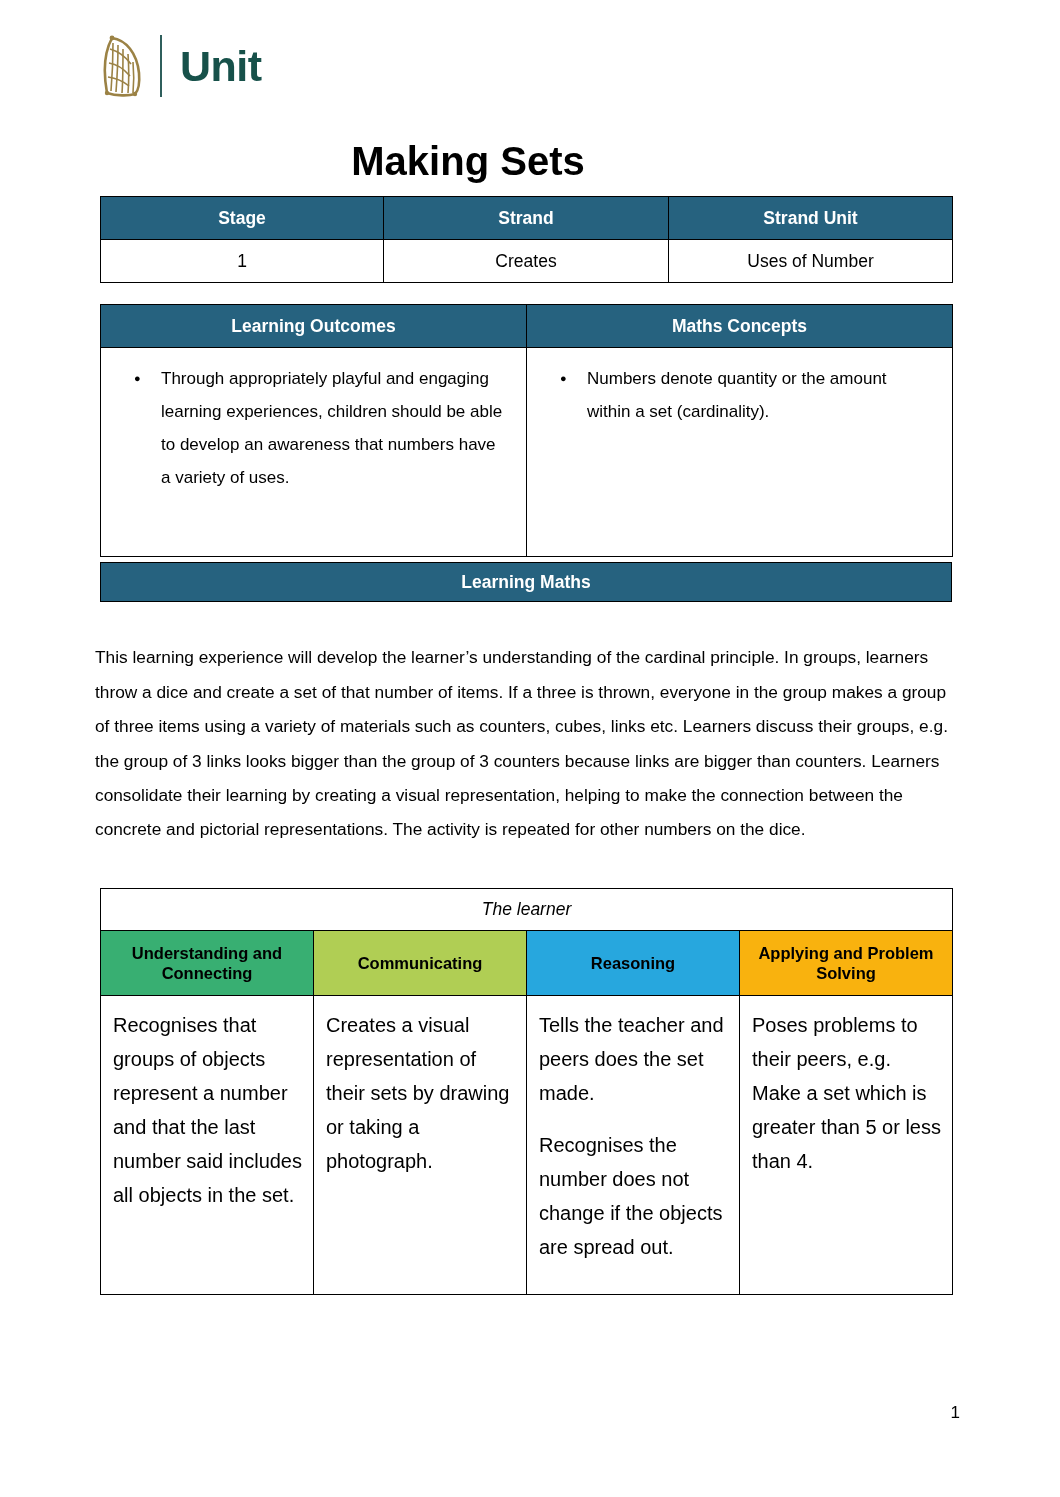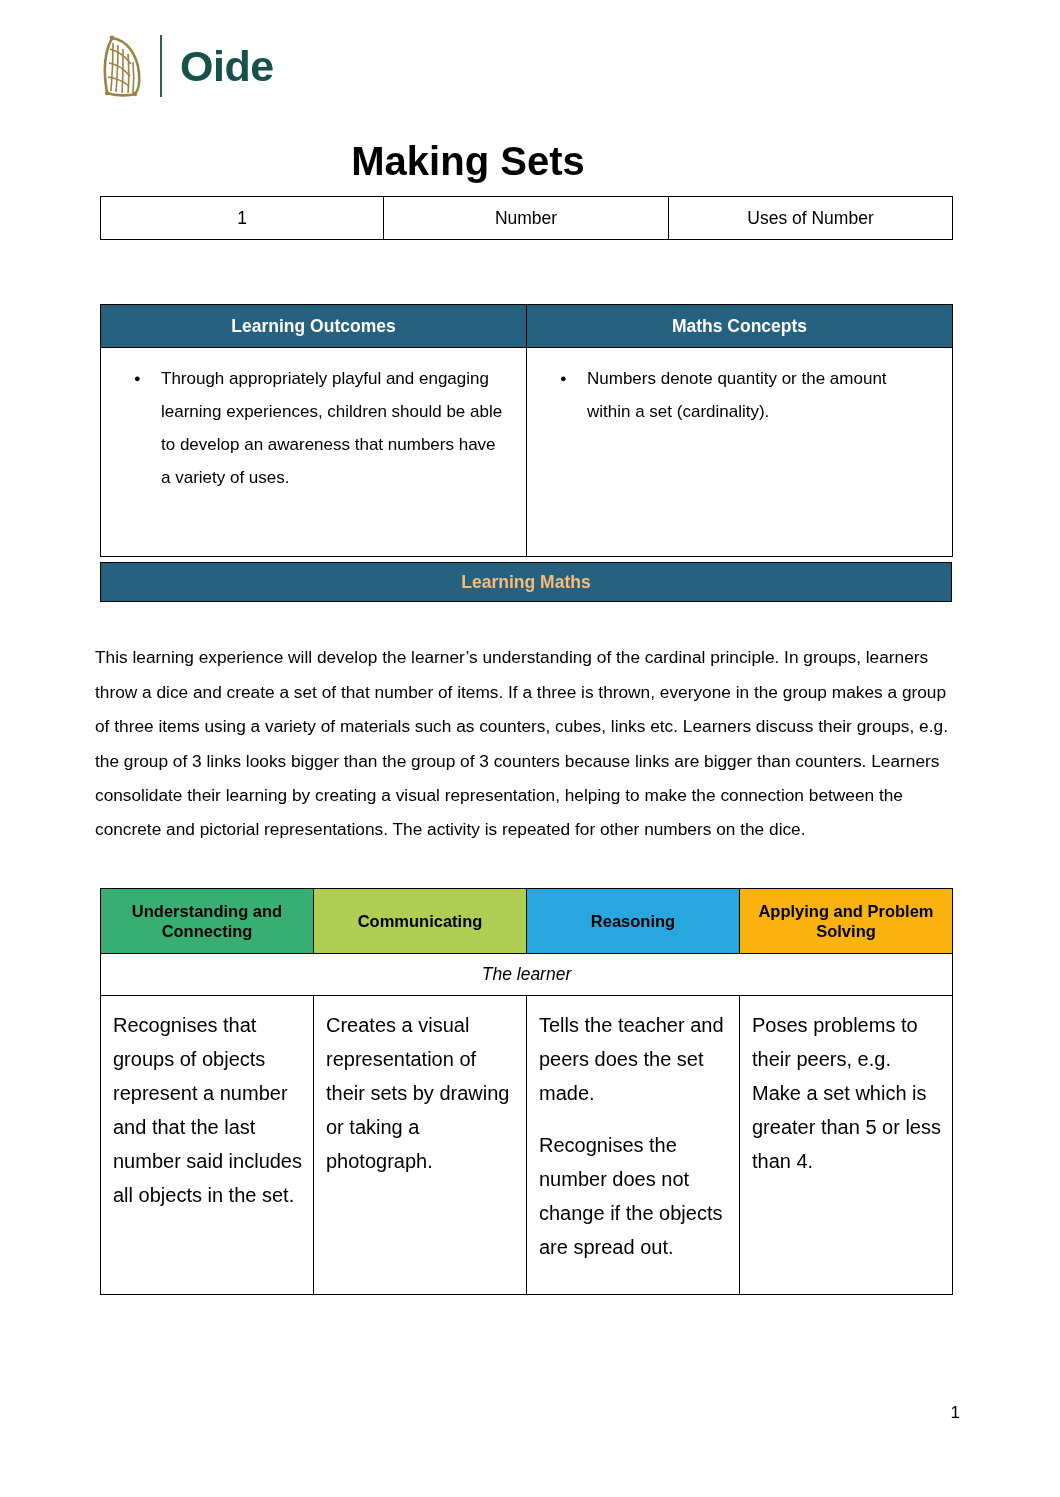--- a/index.html
+++ b/index.html
@@ -127,21 +127,21 @@
   
   .banner {
     position: absolute;
     left: 100px;
     top: 562px;
     width: 852px;
     height: 40px;
     box-sizing: border-box;
     background: #26627f;
     border: 1.6px solid #000000;
-    color: #fdba74;
+    color: #ffffff;
     font-weight: bold;
     font-size: 17.5px;
     display: flex;
     align-items: center;
     justify-content: center;
   }
 
   
   .body-paragraph {
     position: absolute;
@@ -212,35 +212,40 @@
           <path d="M8 44 C15 45 23 48 29 53"></path>
         </g>
         <g fill="#9b8245">
           <circle cx="12" cy="5" r="2.4"></circle>
           <circle cx="7" cy="60" r="2.2"></circle>
           <circle cx="35" cy="61" r="2.2"></circle>
         </g>
       </svg>
     </span>
     <span class="logo-divider"></span>
-    <span class="logo-word">Oide</span>
+    <span class="logo-word">Unit</span>
   </div>
 
   <h1 class="doc-title">Making Sets</h1>
 
   <table class="doc-table" id="table-stage">
     <colgroup>
       <col style="width:283px">
         <col style="width:285px">
         <col style="width:284px">
     </colgroup>
     <tbody>
       <tr>
+        <th class="th-teal">Stage</th>
+        <th class="th-teal">Strand</th>
+        <th class="th-teal">Strand Unit</th>
+      </tr>
+      <tr>
         <td class="val">1</td>
-        <td class="val">Number</td>
+        <td class="val">Creates</td>
         <td class="val">Uses of Number</td>
       </tr>
     </tbody>
   </table>
 
   <table class="doc-table" id="table-outcomes">
     <colgroup>
       <col style="width:426px">
         <col style="width:426px">
     </colgroup>
@@ -272,29 +277,29 @@
 
   <table class="doc-table" id="table-skills">
     <colgroup>
       <col style="width:213px">
         <col style="width:213px">
         <col style="width:213px">
         <col style="width:213px">
     </colgroup>
     <tbody>
       <tr>
+        <td class="learner" colspan="4">The learner</td>
+      </tr>
+      <tr>
         <th class="cat" style="background:#38af72">Understanding and Connecting</th>
         <th class="cat" style="background:#b0ce54">Communicating</th>
         <th class="cat" style="background:#27a7de">Reasoning</th>
         <th class="cat" style="background:#f9b20e">Applying and Problem Solving</th>
       </tr>
       <tr>
-        <td class="learner" colspan="4">The learner</td>
-      </tr>
-      <tr>
         <td class="skill">
           <p>Recognises that groups of objects represent a number and that the last number said includes all objects in the set.</p>
         </td>
         <td class="skill">
           <p>Creates a visual representation of their sets by drawing or taking a photograph.</p>
         </td>
         <td class="skill">
           <p>Tells the teacher and peers does the set made.</p>
           <p>Recognises the number does not change if the objects are spread out.</p>
         </td>

